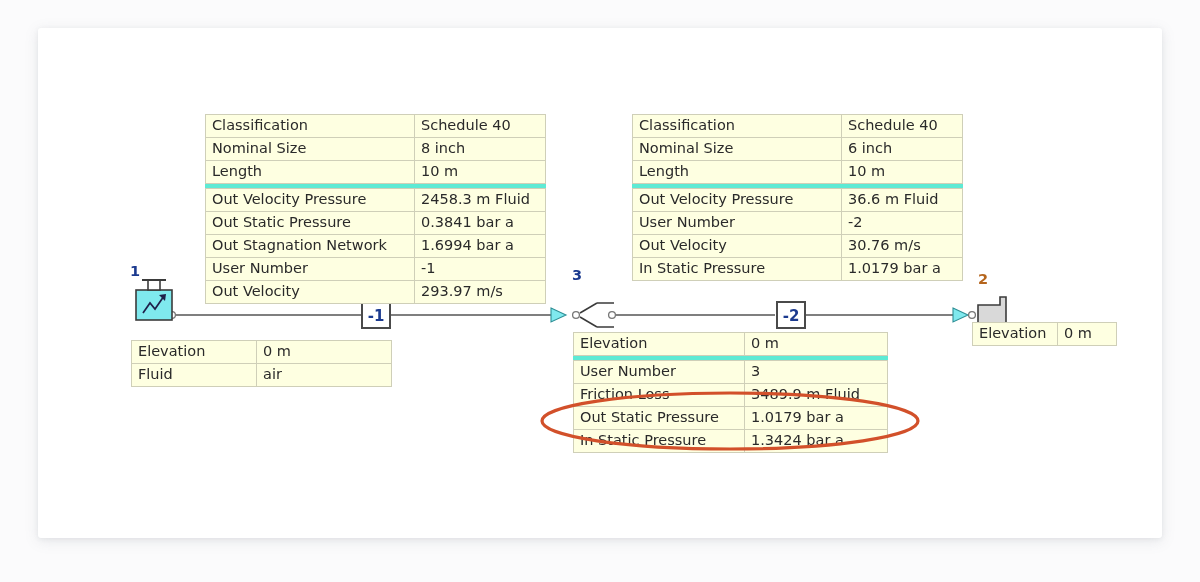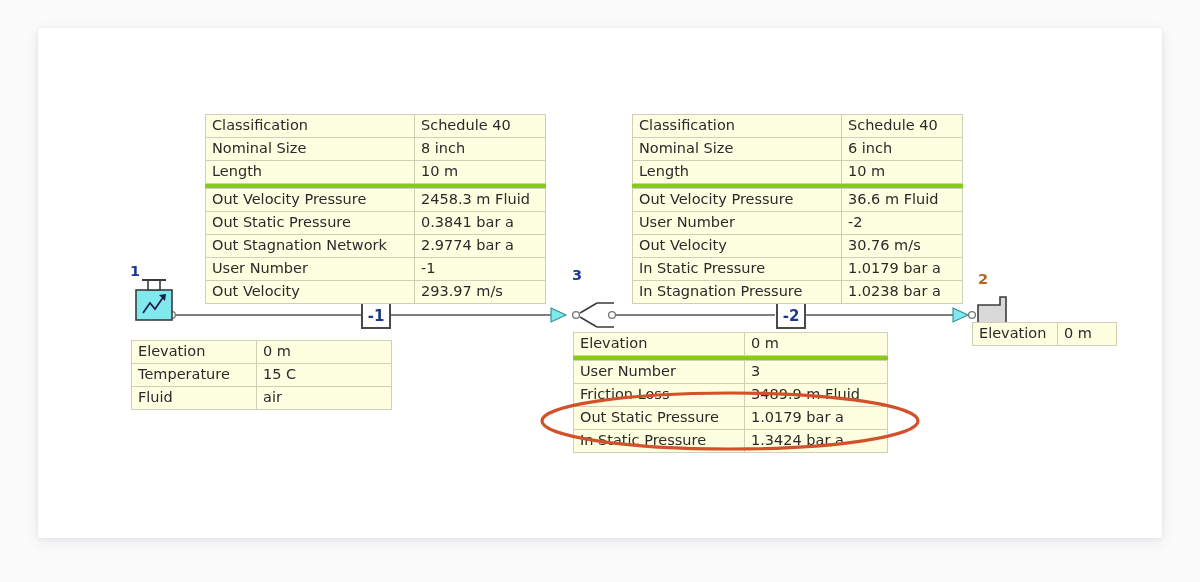--- a/index.html
+++ b/index.html
@@ -39,21 +39,21 @@
     left: 0;
     top: 0;
     width: 1200px;
     height: 582px;
   }
 
   
   .prop-table {
     position: absolute;
     border-collapse: collapse;
-    background: #84cc16;
+    background: #5eead4;
     font-size: 14.5px;
     color: #2a2a2a;
     line-height: 1.0;
   }
   .prop-table td {
     border: 1px solid #cfcfb8;
     padding: 2px 6px 3px 6px;
     white-space: nowrap;
     background: #feffe1;
     height: 17px;
@@ -182,21 +182,21 @@
       <tr>
         <td class="k">Out Velocity Pressure</td>
         <td class="v">2458.3 m Fluid</td>
       </tr>
       <tr>
         <td class="k">Out Static Pressure</td>
         <td class="v">0.3841 bar a</td>
       </tr>
       <tr>
         <td class="k">Out Stagnation Network</td>
-        <td class="v">2.9774 bar a</td>
+        <td class="v">1.6994 bar a</td>
       </tr>
       <tr>
         <td class="k">User Number</td>
         <td class="v">-1</td>
       </tr>
       <tr>
         <td class="k">Out Velocity</td>
         <td class="v">293.97 m/s</td>
       </tr>
     </tbody>
@@ -229,36 +229,28 @@
         <td class="v">-2</td>
       </tr>
       <tr>
         <td class="k">Out Velocity</td>
         <td class="v">30.76 m/s</td>
       </tr>
       <tr>
         <td class="k">In Static Pressure</td>
         <td class="v">1.0179 bar a</td>
       </tr>
-      <tr>
-        <td class="k">In Stagnation Pressure</td>
-        <td class="v">1.0238 bar a</td>
-      </tr>
     </tbody>
       </table>
 
     <table class="prop-table" style="left:131px; top:340px;">
       <tbody>
           <tr>
         <td class="k w-k-3">Elevation</td>
         <td class="v w-v-3">0 m</td>
-      </tr>
-      <tr>
-        <td class="k">Temperature</td>
-        <td class="v">15 C</td>
       </tr>
       <tr>
         <td class="k">Fluid</td>
         <td class="v">air</td>
       </tr>
     </tbody>
       </table>
 
     <table class="prop-table" style="left:573px; top:332px;">
       <tbody>

